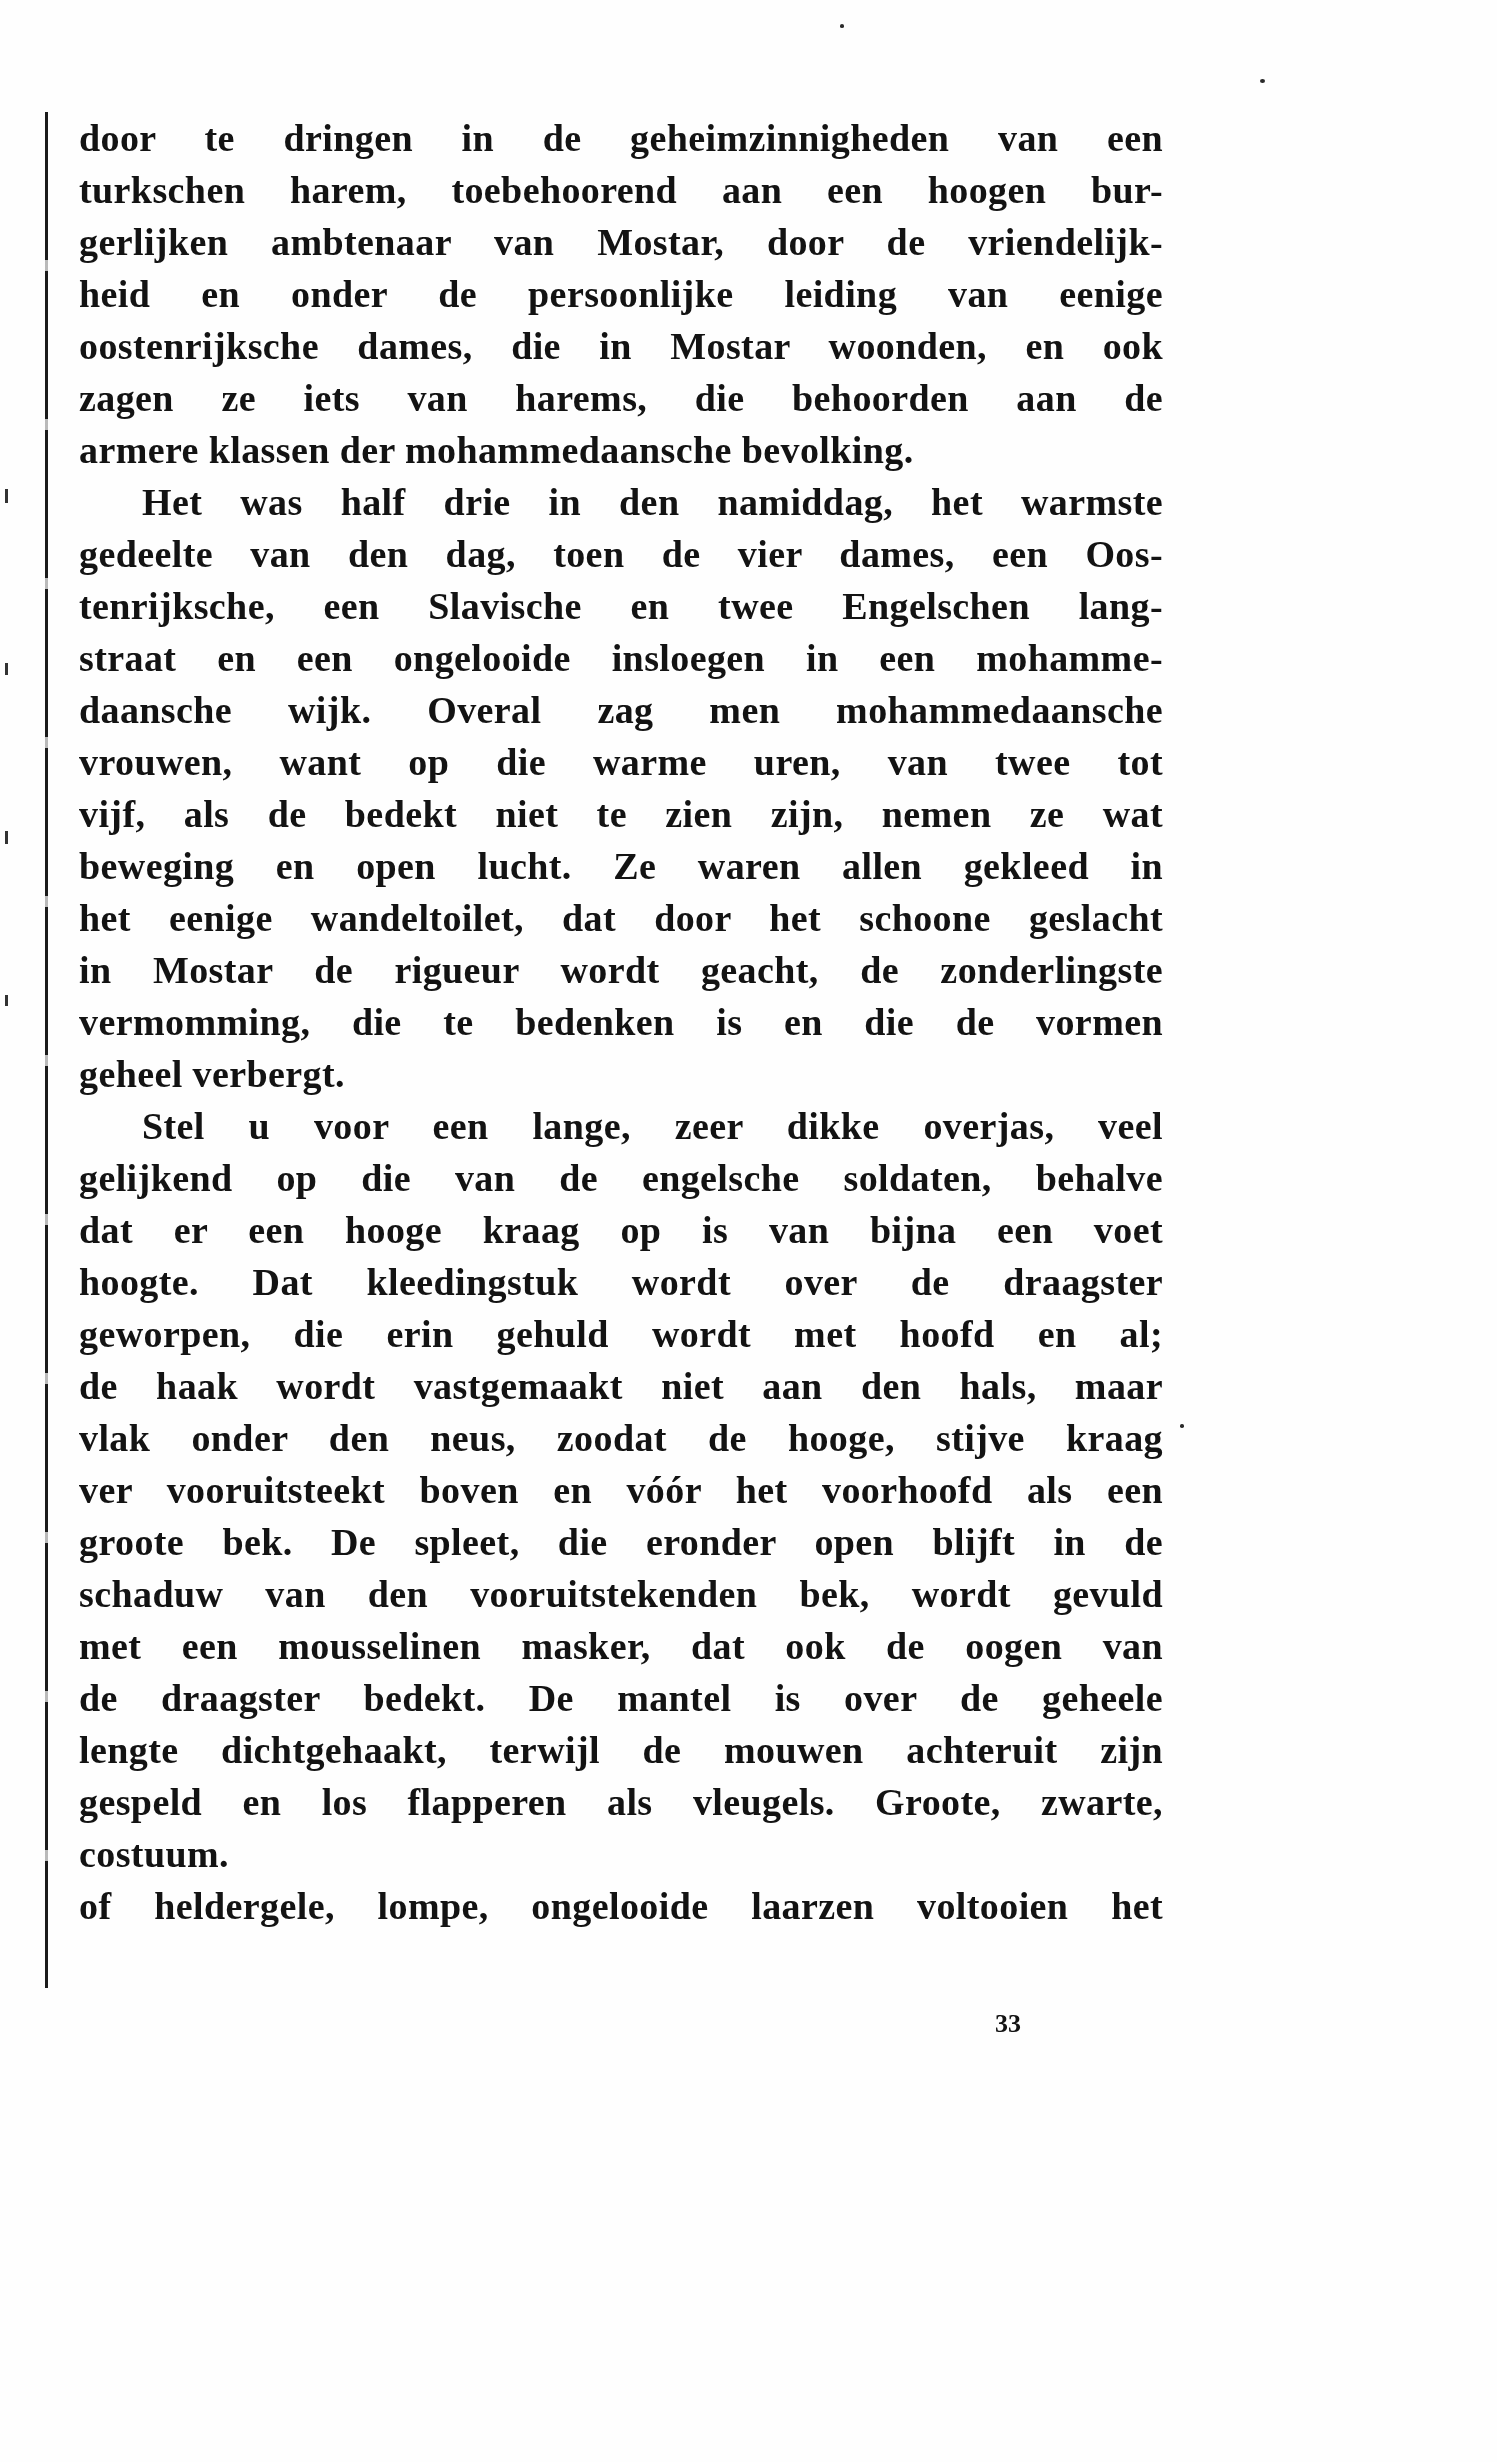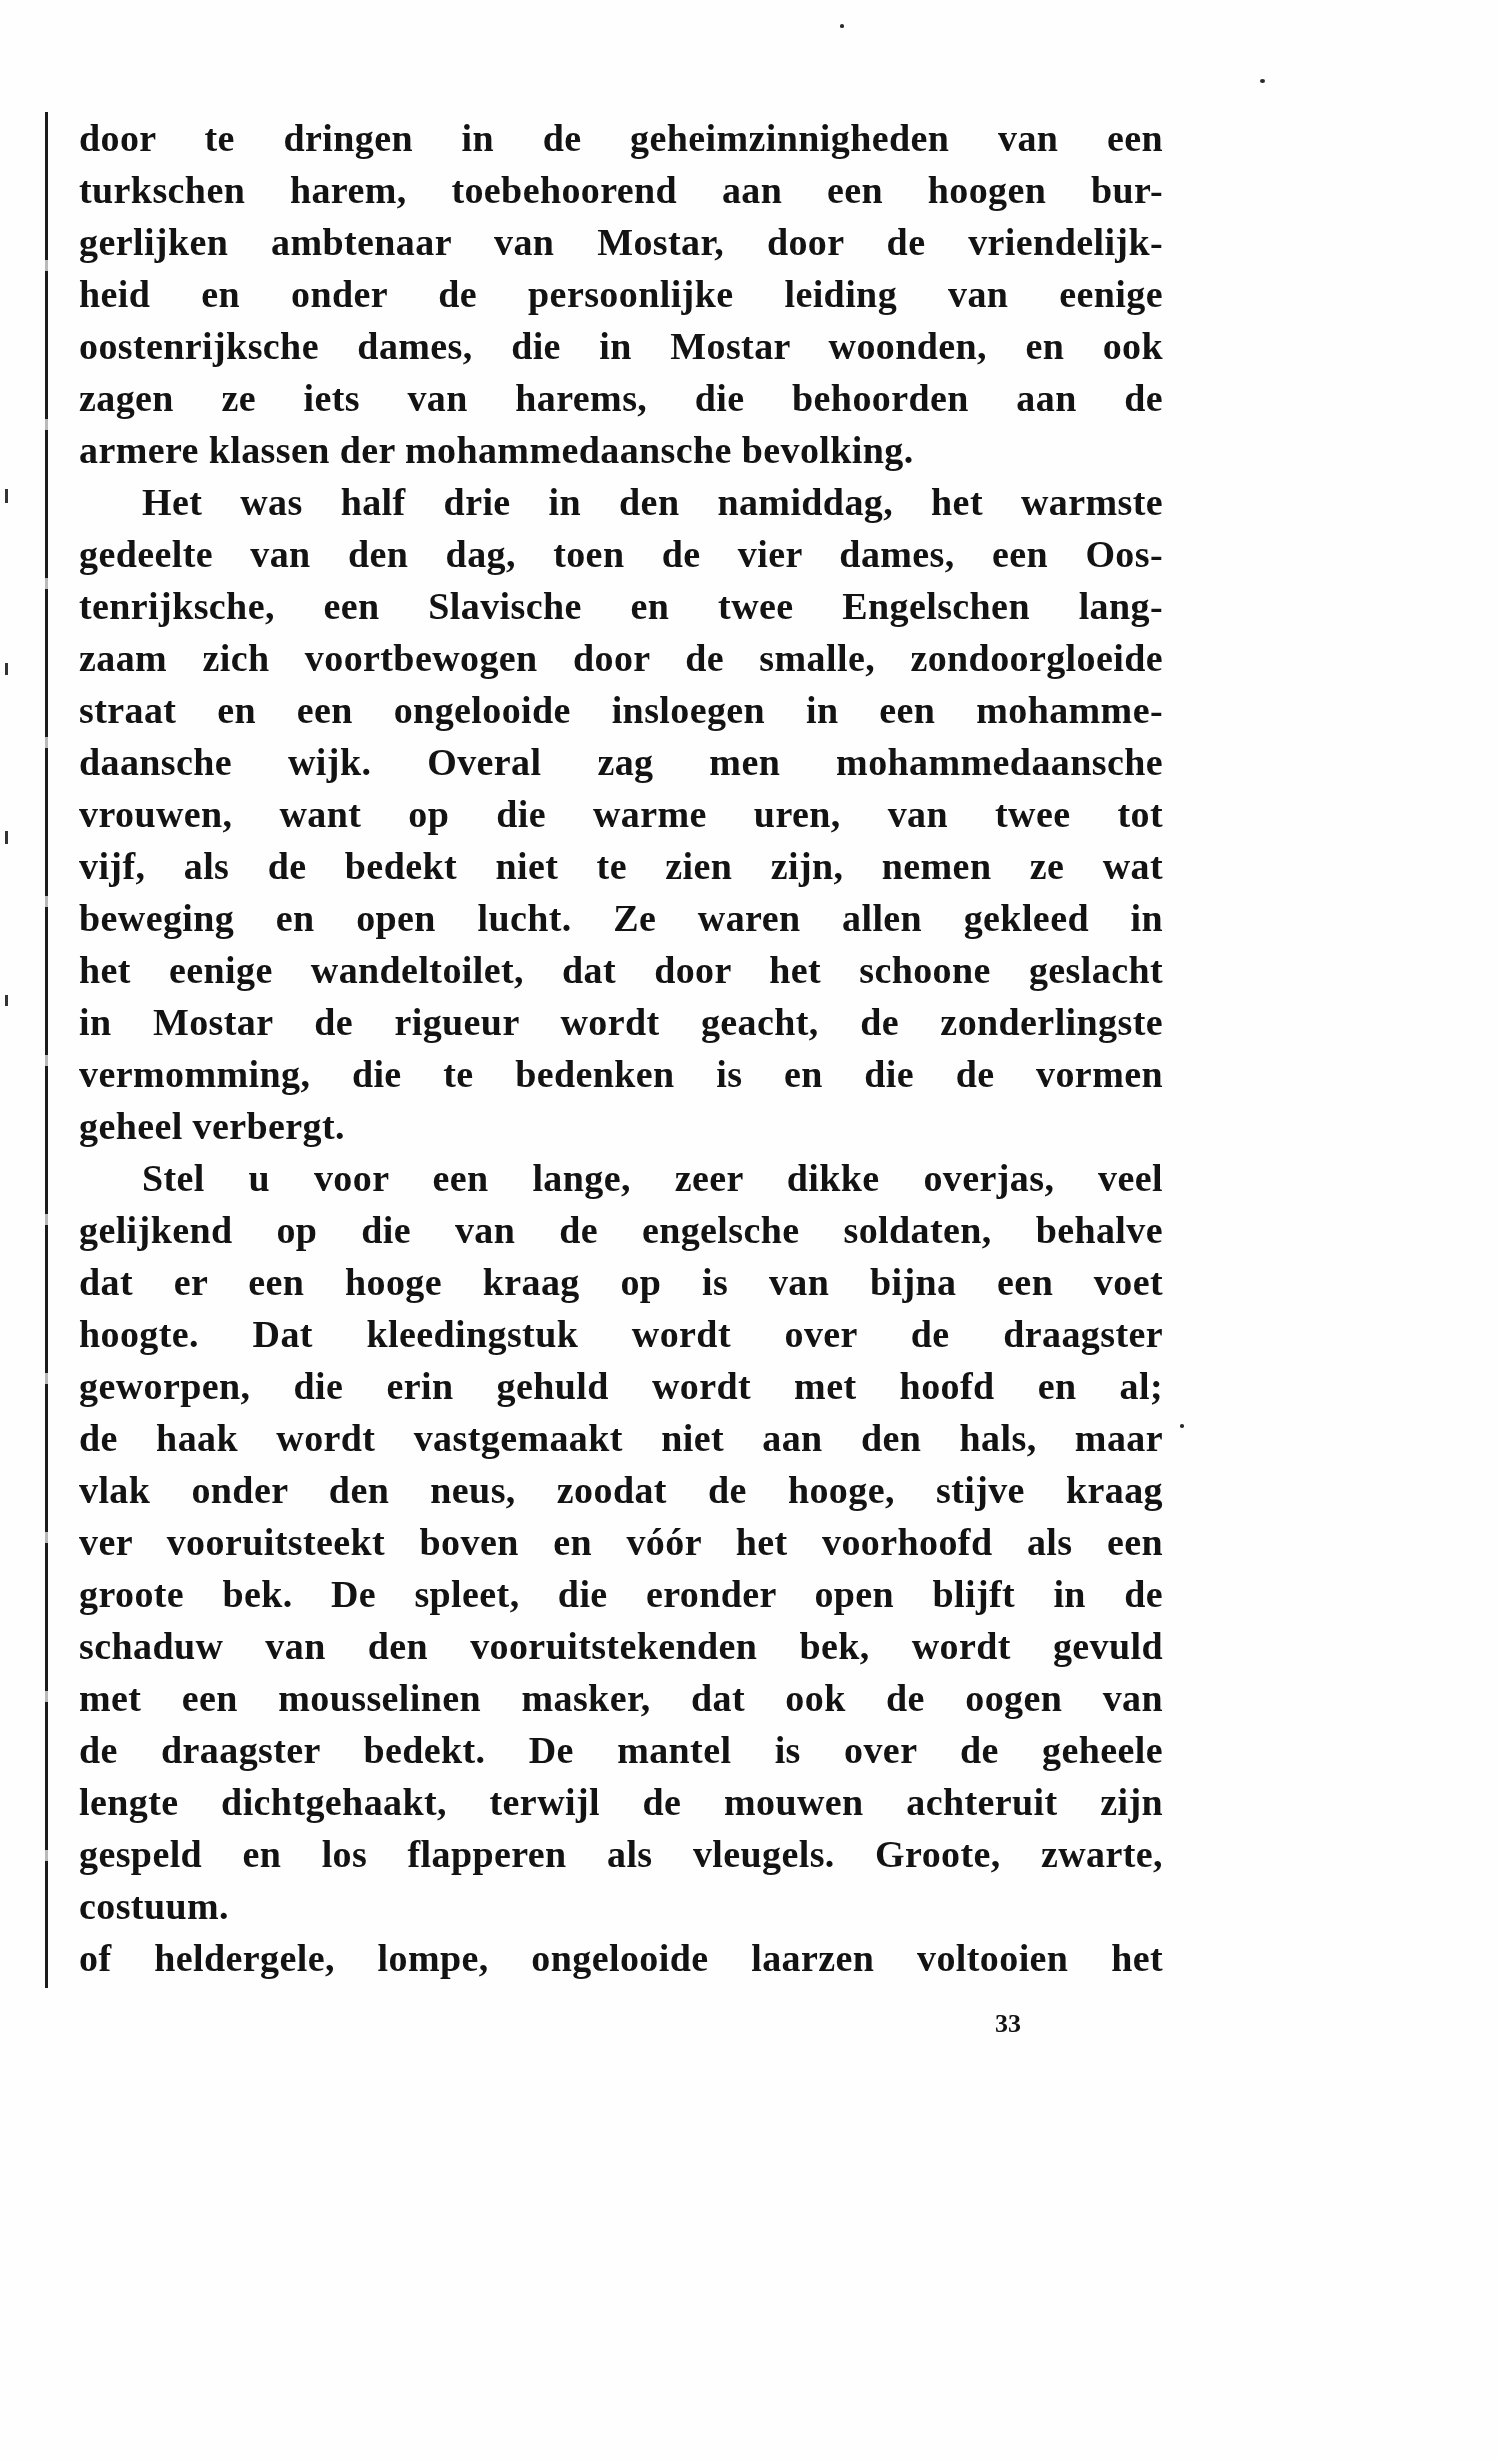--- a/index.html
+++ b/index.html
@@ -84,21 +84,20 @@
     <div class="ln">door te dringen in de geheimzinnigheden van een</div>
     <div class="ln">turkschen harem, toebehoorend aan een hoogen bur-</div>
     <div class="ln">gerlijken ambtenaar van Mostar, door de vriendelijk-</div>
     <div class="ln">heid en onder de persoonlijke leiding van eenige</div>
     <div class="ln">oostenrijksche dames, die in Mostar woonden, en ook</div>
     <div class="ln">zagen ze iets van harems, die behoorden aan de</div>
     <div class="ln last">armere klassen der mohammedaansche bevolking.</div>
     <div class="ln indent">Het was half drie in den namiddag, het warmste</div>
     <div class="ln">gedeelte van den dag, toen de vier dames, een Oos-</div>
     <div class="ln">tenrijksche, een Slavische en twee Engelschen lang-</div>
-    <div class="ln">zaam zich voortbewogen door de smalle, zondoorgloeide</div>
     <div class="ln">straat en een ongelooide insloegen in een mohamme-</div>
     <div class="ln">daansche wijk. Overal zag men mohammedaansche</div>
     <div class="ln">vrouwen, want op die warme uren, van twee tot</div>
     <div class="ln">vijf, als de bedekt niet te zien zijn, nemen ze wat</div>
     <div class="ln">beweging en open lucht. Ze waren allen gekleed in</div>
     <div class="ln">het eenige wandeltoilet, dat door het schoone geslacht</div>
     <div class="ln">in Mostar de rigueur wordt geacht, de zonderlingste</div>
     <div class="ln">vermomming, die te bedenken is en die de vormen</div>
     <div class="ln last">geheel verbergt.</div>
     <div class="ln indent">Stel u voor een lange, zeer dikke overjas, veel</div>

